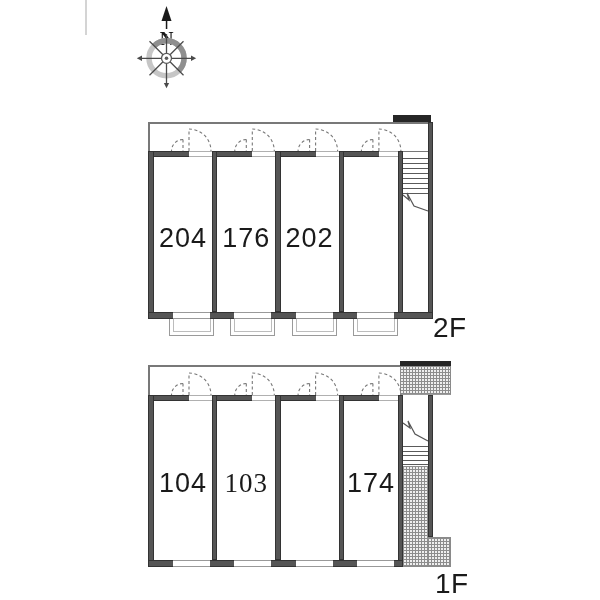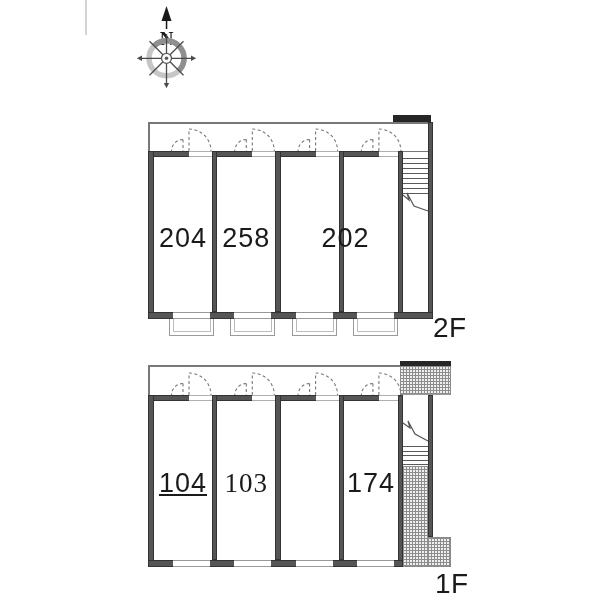--- a/index.html
+++ b/index.html
@@ -111,22 +111,22 @@
     <div class="bal-outer" style="left:169px;top:319px;width:45px;height:17px;"></div>
     <div class="bal-inner" style="left:172.5px;top:319px;width:38px;height:13px;"></div>
     <div class="bal-outer" style="left:230px;top:319px;width:45px;height:17px;"></div>
     <div class="bal-inner" style="left:233.5px;top:319px;width:38px;height:13px;"></div>
     <div class="bal-outer" style="left:292px;top:319px;width:45px;height:17px;"></div>
     <div class="bal-inner" style="left:295.5px;top:319px;width:38px;height:13px;"></div>
     <div class="bal-outer" style="left:353px;top:319px;width:45px;height:17px;"></div>
     <div class="bal-inner" style="left:356.5px;top:319px;width:38px;height:13px;"></div>
 
     <div class="room-num" style="left:148px;top:224px;">204</div>
-    <div class="room-num" style="left:211.3px;top:224px;">258</div>
-    <div class="room-num" style="left:274.6px;top:224px;padding-left:36px;">202</div>
+    <div class="room-num" style="left:211.3px;top:224px;">176</div>
+    <div class="room-num" style="left:274.6px;top:224px;">202</div>
 
     <div class="floor-label" style="left:433px;top:312px;">2F</div>
   </div>
 
   <div class="abs" style="inset:0;">
 
     <div class="darkbar" style="left:400px;top:361px;width:51px;height:5px;"></div>
     <div class="hatch" style="left:400px;top:366px;width:51px;height:29px;border-right:1px solid #8a8a8a;border-bottom:1px solid #9a9a9a;box-sizing:border-box;"></div>
 
     <div class="thin" style="left:148px;top:365px;width:252px;height:1.6px;"></div>
@@ -179,20 +179,20 @@
     <div class="win" style="left:357px;top:560px;width:37px;height:7px;"></div>
 
     <svg style="left:398px;top:418px;" width="35" height="26" viewBox="0 0 35 26">
       <path class="zig" d="M5,5 L12,10 L10,3 L17,16 L30,23"></path>
     </svg>
     <div class="treads-sm" style="left:403px;top:446px;width:25px;height:20px;"></div>
 
     <div class="hatch" style="left:403px;top:466px;width:25px;height:101px;border-bottom:1px solid #8a8a8a;box-sizing:border-box;"></div>
     <div class="hatch" style="left:428px;top:537px;width:23px;height:30px;border-top:1px solid #8a8a8a;border-right:1px solid #8a8a8a;border-bottom:1px solid #8a8a8a;box-sizing:border-box;"></div>
 
-    <div class="room-num" style="left:148px;top:469px;text-decoration:underline;">104</div>
+    <div class="room-num" style="left:148px;top:469px;">104</div>
     <div class="room-num" style="left:211.3px;top:469px;font-family:Liberation Serif, serif;">103</div>
     <div class="room-num" style="left:336px;top:469px;">174</div>
 
     <div class="floor-label" style="left:435px;top:568px;">1F</div>
   </div>
 
 </div>
 
 </body></html>

